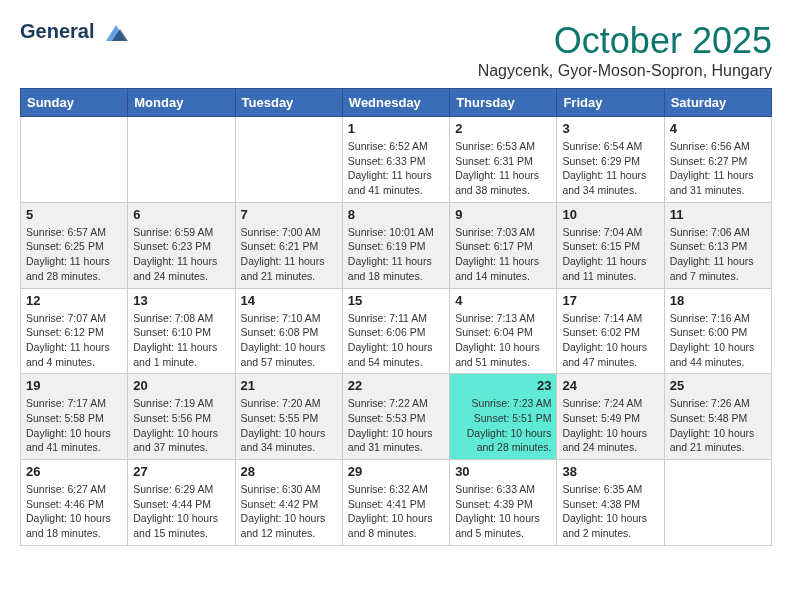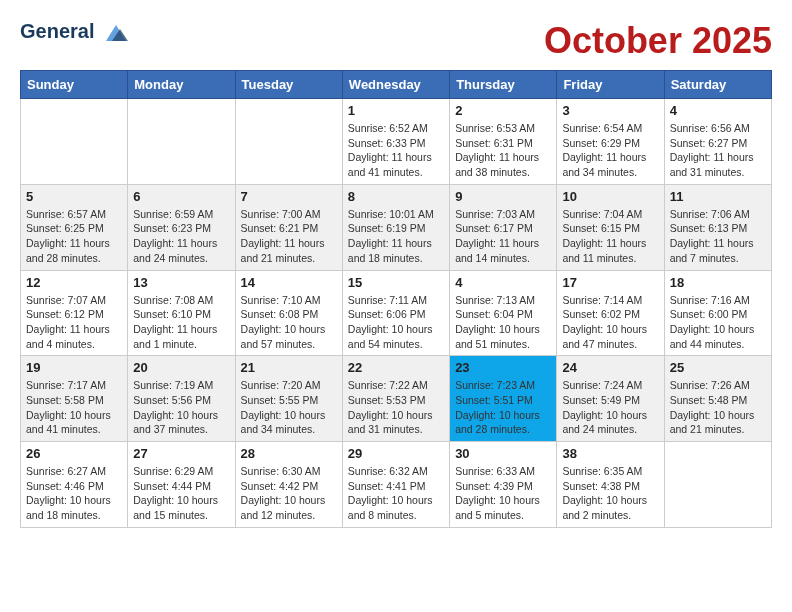--- a/index.html
+++ b/index.html
@@ -18,22 +18,22 @@
     }
     .logo {
       display: flex;
       align-items: center;
     }
     .title-area {
       text-align: right;
     }
     .month-title {
       font-size: 36px;
-      font-weight: bold;
-      color: #b91c1c;
+      font-weight: normal;
+      color: #0f766e;
     }
     .location-title {
       font-size: 16px;
       color: #333;
     }
     .calendar-table {
       width: 100%;
       border-collapse: collapse;
       font-size: 11px;
     }
@@ -84,20 +84,21 @@
           <svg width="28" height="24" viewBox="0 0 28 24" style="vertical-align:middle;margin-left:2px;">
             <polygon points="4,20 14,4 24,20" fill="#4a90d9" opacity="0.85"></polygon>
             <polygon points="10,20 18,8 26,20" fill="#1a3a5c" opacity="0.7"></polygon>
           </svg>
         </div>
       </div>
     </div>
   </div>
   <div class="title-area">
     <div class="month-title">October 2025</div>
+    <div class="location-title">Nagycenk, Gyor-Moson-Sopron, Hungary</div>
   </div>
 </div>
 
 <table class="calendar-table">
   <thead>
     <tr>
     <th>Sunday</th>
         <th>Monday</th>
         <th>Tuesday</th>
         <th>Wednesday</th>
@@ -242,21 +243,21 @@
           <div class="day-info" style="white-space: pre-line;">Sunrise: 7:20 AM
 Sunset: 5:55 PM
 Daylight: 10 hours and 34 minutes.</div>
         </td>
         <td style="background-color: rgb(240, 240, 240);">
           <div class="day-num">22</div>
           <div class="day-info" style="white-space: pre-line;">Sunrise: 7:22 AM
 Sunset: 5:53 PM
 Daylight: 10 hours and 31 minutes.</div>
         </td>
-        <td style="background-color: #0ea5e9;">
+        <td style="background-color: #5eead4; text-align: right;">
           <div class="day-num">23</div>
           <div class="day-info" style="white-space: pre-line;">Sunrise: 7:23 AM
 Sunset: 5:51 PM
 Daylight: 10 hours and 28 minutes.</div>
         </td>
         <td style="background-color: rgb(240, 240, 240);">
           <div class="day-num">24</div>
           <div class="day-info" style="white-space: pre-line;">Sunrise: 7:24 AM
 Sunset: 5:49 PM
 Daylight: 10 hours and 24 minutes.</div>

